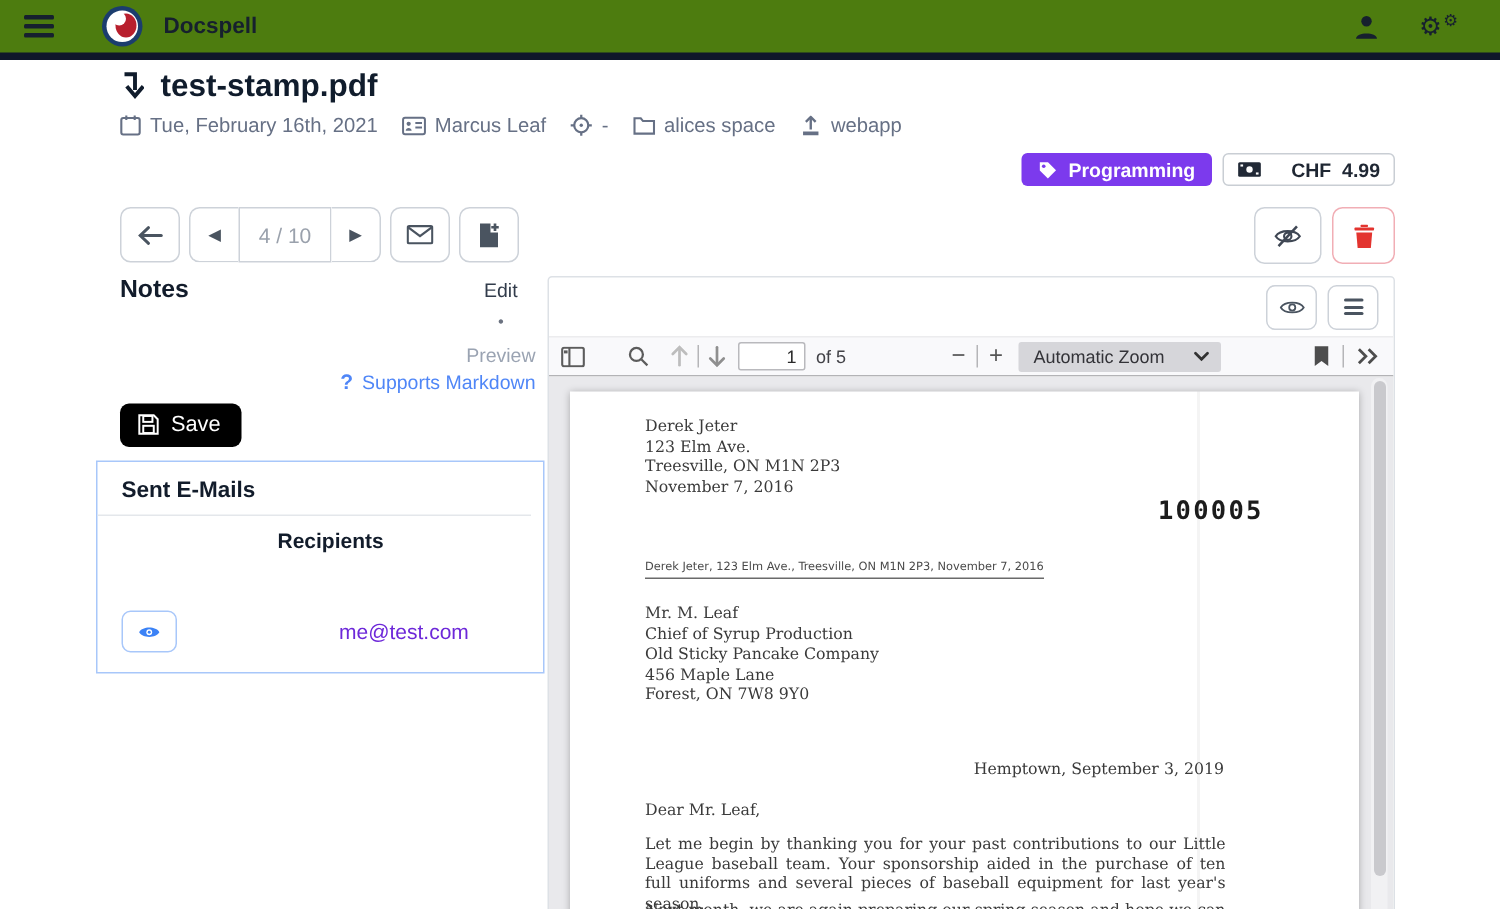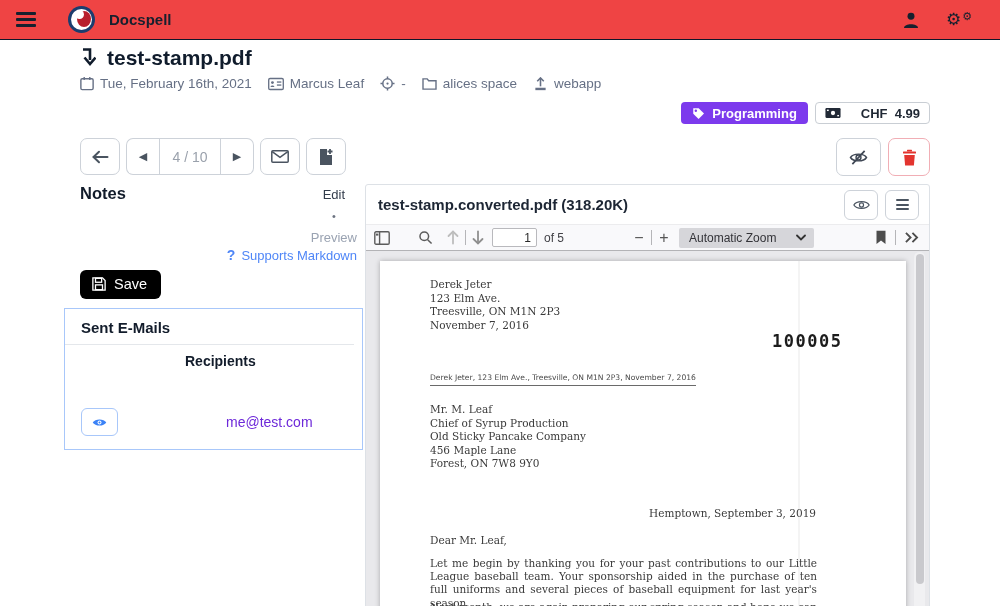--- a/index.html
+++ b/index.html
@@ -1,21 +1,21 @@
 <!DOCTYPE html>
 <html><head>
 <meta charset="utf-8">
 <style>
   * { margin:0; padding:0; box-sizing:border-box; }
   html,body { width:1000px; height:606px; overflow:hidden; background:#fff;
               font-family:"Liberation Sans", sans-serif; }
   svg { display:block; }
 
   
-  .navbar { height:40px; background:#ef4444; border-bottom:1px solid #0f172a;
+  .navbar { height:40px; background:#4d7c0f; border-bottom:5px solid #0f172a;
             display:flex; align-items:center; padding:0 16px; gap:14px; }
   .hamburger { width:20px; cursor:pointer; color:#16202e; }
   .hamburger div { height:2.5px; background:#16202e; margin:3.5px 0; border-radius:1px; }
   .logo { width:27px; height:27px; border-radius:50%; background:#1b3d6e; position:relative;
           margin-left:18px; flex:0 0 auto; }
   .logo .ring { position:absolute; inset:3px; border-radius:50%; background:#fff; }
   .logo .crescent { position:absolute; left:9px; top:5px; width:14px; height:16px;
                     border-radius:50%; background:#b81f2d; }
   .logo .notch { position:absolute; left:7px; top:4px; width:9px; height:9px;
                  border-radius:50%; background:#fff; }
@@ -352,21 +352,20 @@
             </div>
           </div>
           <div class="mail">me@test.com</div>
         </div>
       </div>
     </div>
 
     <div class="right-col">
       <div class="pdf-panel">
         <div class="pdf-head">
-          <span class="fname">test-stamp.converted.pdf (318.20K)</span>
           <div class="hd-btns">
             <div class="btn small">
               <span>
                 <svg width="17" height="12" viewBox="0 0 20 14" fill="none" stroke="#4a5460" stroke-width="1.4">
                   <path d="M1 7 C4 1.8 16 1.8 19 7 C16 12.2 4 12.2 1 7 z"></path>
                     <circle cx="10" cy="7" r="2.4"></circle>
                 </svg>
               </span>
             </div>
             <div class="btn small">

